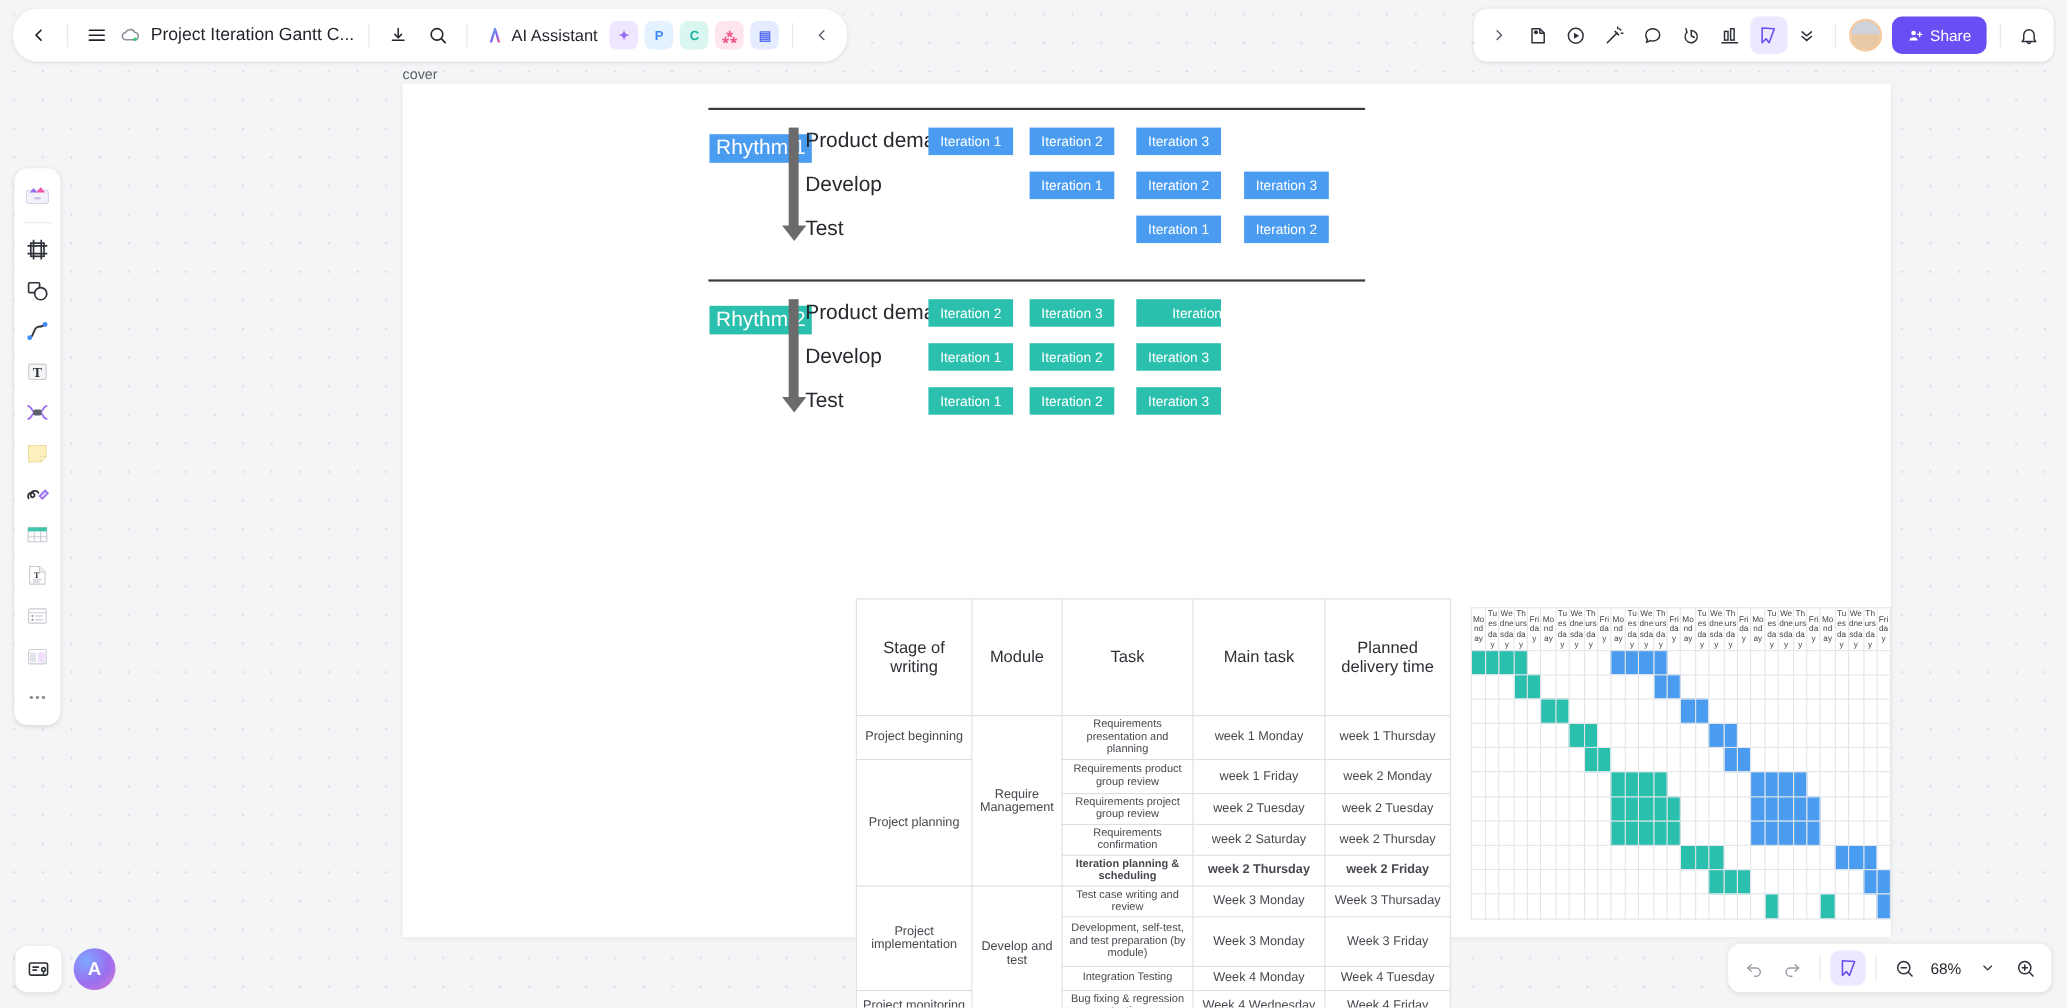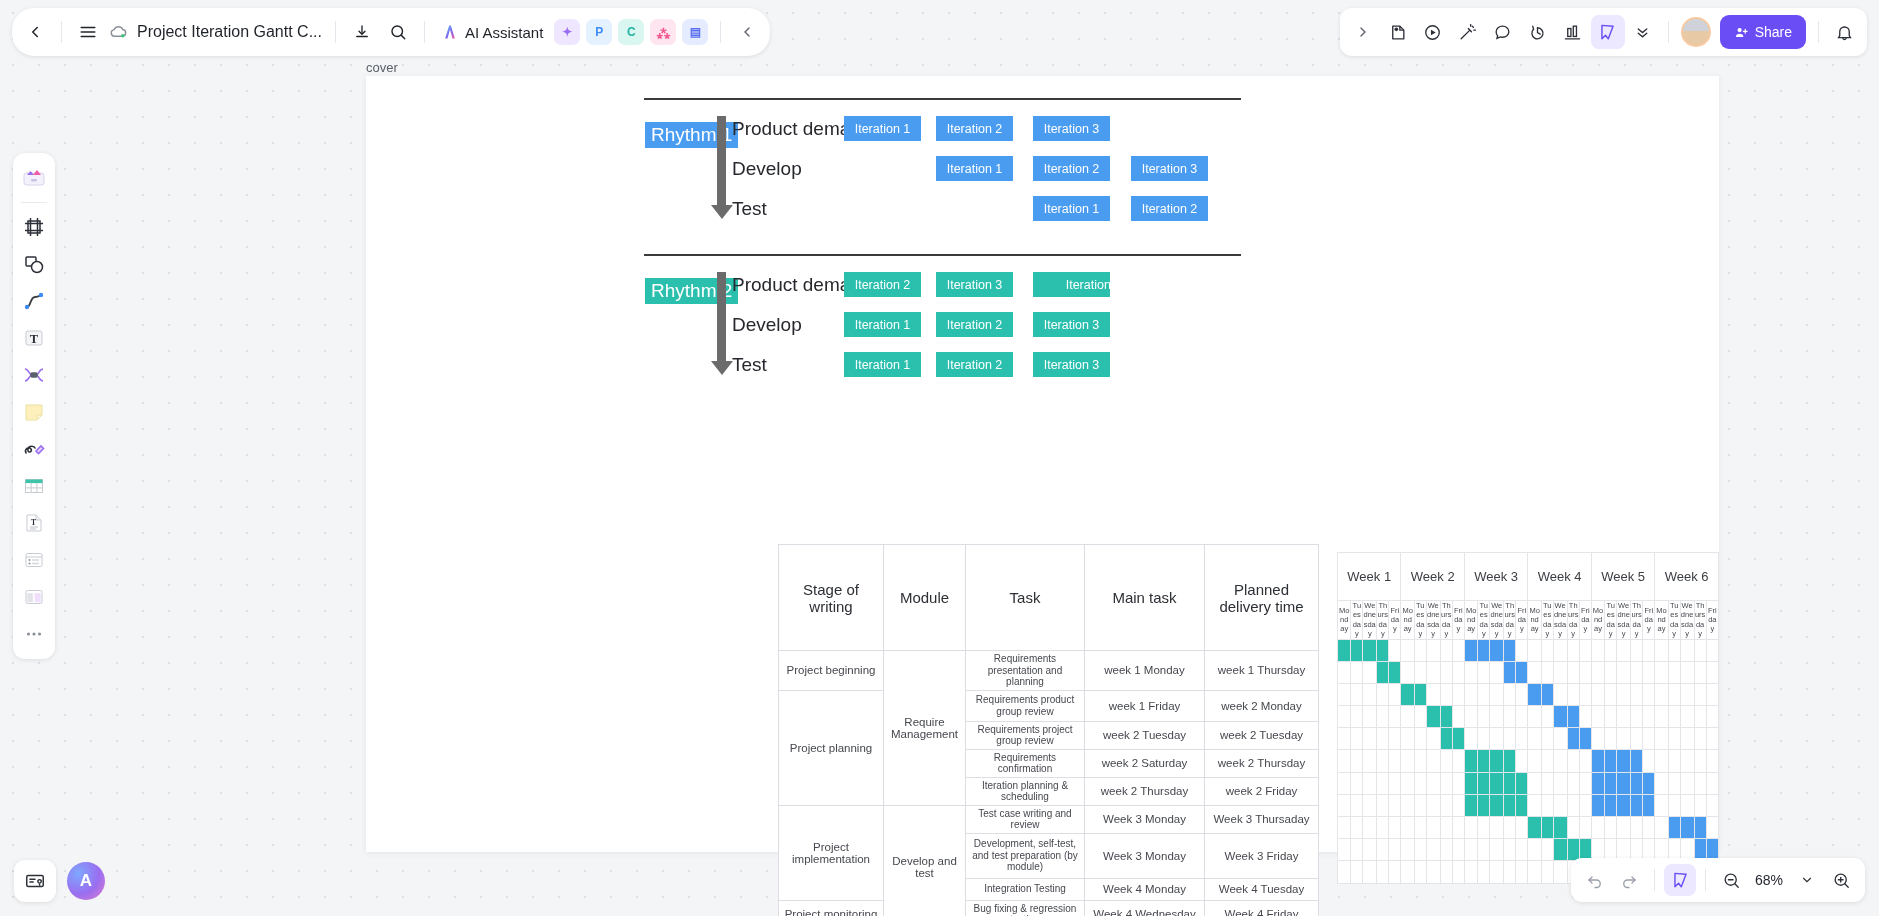--- a/index.html
+++ b/index.html
@@ -425,21 +425,21 @@
         <tr style="height: 22px;">
           <td class="c2 cell-sm">Requirements project group review</td>
           <td class="c3 cell-md">week 2 Tuesday</td>
           <td class="c4 cell-md">week 2 Tuesday</td>
         </tr>
         <tr style="height: 22px;">
           <td class="c2 cell-sm">Requirements confirmation</td>
           <td class="c3 cell-md">week 2 Saturday</td>
           <td class="c4 cell-md">week 2 Thursday</td>
         </tr>
-        <tr style="height: 22px;">
+        <tr style="height: 22px; font-weight: bold;">
           <td class="c2 cell-sm">Iteration planning &amp; scheduling</td>
           <td class="c3 cell-md">week 2 Thursday</td>
           <td class="c4 cell-md">week 2 Friday</td>
         </tr>
         <tr style="height: 22px;">
           <td class="c0 cell-md" rowspan="3">Project implementation</td>
           <td class="c1 cell-md" rowspan="4">Develop and test</td>
           <td class="c2 cell-sm">Test case writing and review</td>
           <td class="c3 cell-md">Week 3 Monday</td>
           <td class="c4 cell-md">Week 3 Thursaday</td>
@@ -457,28 +457,20 @@
         <tr style="height: 22px;">
           <td class="c0 cell-md" rowspan="1">Project monitoring</td>
           <td class="c2 cell-sm">Bug fixing &amp; regression testing</td>
           <td class="c3 cell-md">Week 4 Wednesday</td>
           <td class="c4 cell-md">Week 4 Friday</td>
         </tr>
       </tbody>
   </table>
   <table id="gantt">
     <thead>
-      <tr id="g-weeks">
-          <th class="wk" colspan="5">Week 1</th>
-          <th class="wk" colspan="5">Week 2</th>
-          <th class="wk" colspan="5">Week 3</th>
-          <th class="wk" colspan="5">Week 4</th>
-          <th class="wk" colspan="5">Week 5</th>
-          <th class="wk" colspan="5">Week 6</th>
-        </tr>
       <tr id="g-days">
           <th class="dy dcell">Monday</th>
           <th class="dy dcell">Tuesday</th>
           <th class="dy dcell">Wednesday</th>
           <th class="dy dcell">Thursday</th>
           <th class="dy dcell">Friday</th>
           <th class="dy dcell">Monday</th>
           <th class="dy dcell">Tuesday</th>
           <th class="dy dcell">Wednesday</th>
           <th class="dy dcell">Thursday</th>

